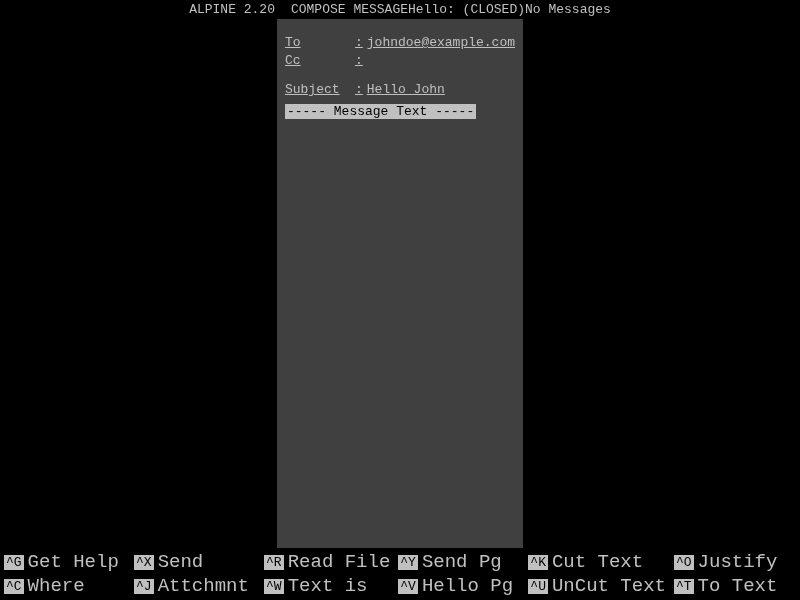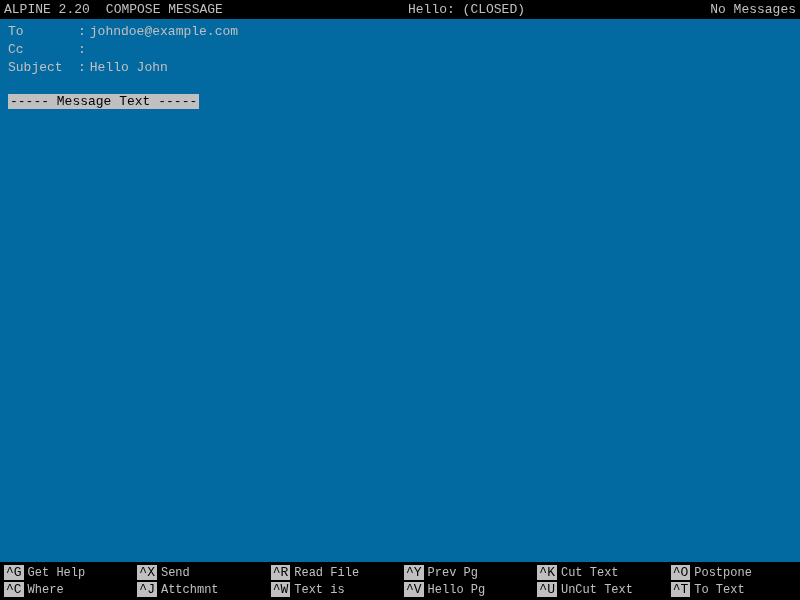--- a/index.html
+++ b/index.html
@@ -17,20 +17,21 @@
       height: 600px;
       overflow: hidden;
       position: relative;
     }
 
     #app {
       width: 800px;
       height: 600px;
       display: flex;
       flex-direction: column;
+      align-items: center;
     }
 
     #header {
       background-color: #000000;
       color: #c0c0c0;
       padding: 2px 4px;
       display: flex;
       justify-content: space-between;
       align-items: center;
       border-bottom: none;
@@ -38,22 +39,23 @@
     }
 
     #header-left {
       display: flex;
       gap: 16px;
     }
 
     #compose-area {
       flex: 1;
       padding: 4px 8px;
-      background: #0369a1;
-      color: #c0c0c0;
+      background: #404040;
+      color: #c0c0c0;
+      text-decoration: underline;
     }
 
     .field-row {
       display: flex;
       align-items: baseline;
       margin-bottom: 0px;
       line-height: 1.4;
     }
 
     .field-label {
@@ -62,20 +64,21 @@
       display: inline-block;
     }
 
     .field-sep {
       color: #c0c0c0;
       margin-right: 4px;
     }
 
     .field-value {
       color: #c0c0c0;
+      margin-top: 11px;
     }
 
     .message-text-header {
       background-color: #c0c0c0;
       color: #000000;
       display: inline-block;
       padding: 0 2px;
       margin-top: 2px;
       margin-bottom: 4px;
     }
@@ -107,21 +110,21 @@
       background: #c0c0c0;
       padding: 0 2px;
       margin-right: 4px;
       font-family: 'Courier New', Courier, monospace;
       font-size: 13px;
       display: inline-block;
     }
 
     .footer-label {
       color: #c0c0c0;
-      font-size: 12px;
+      font-size: 19px;
     }
   </style>
 </head>
 <body>
 
 <div id="app">
 
   <div id="header">
     <div id="header-left">
       <span>ALPINE 2.20</span>
@@ -145,50 +148,50 @@
       <span class="field-value"></span>
     </div>
 
 
     <div class="field-row">
       <span class="field-label">Subject</span>
       <span class="field-sep"> : </span>
       <span class="field-value">Hello John</span>
     </div>
 
-    <div style="margin-top:14px; margin-bottom:2px;">
+    <div style="margin-top:2px; margin-bottom:2px;">
       <span class="message-text-header">----- Message Text -----</span>
     </div>
 
   </div>
 
   <div id="footer">
   <div class="footer-item">
         <span class="footer-key">^G</span>
         <span class="footer-label">Get Help</span>
       </div>
       <div class="footer-item">
         <span class="footer-key">^X</span>
         <span class="footer-label">Send</span>
       </div>
       <div class="footer-item">
         <span class="footer-key">^R</span>
         <span class="footer-label">Read File</span>
       </div>
       <div class="footer-item">
         <span class="footer-key">^Y</span>
-        <span class="footer-label">Prev Pg</span>
+        <span class="footer-label">Send Pg</span>
       </div>
       <div class="footer-item">
         <span class="footer-key">^K</span>
         <span class="footer-label">Cut Text</span>
       </div>
       <div class="footer-item">
         <span class="footer-key">^O</span>
-        <span class="footer-label">Postpone</span>
+        <span class="footer-label">Justify</span>
       </div>
       <div class="footer-item">
         <span class="footer-key">^C</span>
         <span class="footer-label">Where</span>
       </div>
       <div class="footer-item">
         <span class="footer-key">^J</span>
         <span class="footer-label">Attchmnt</span>
       </div>
       <div class="footer-item">

